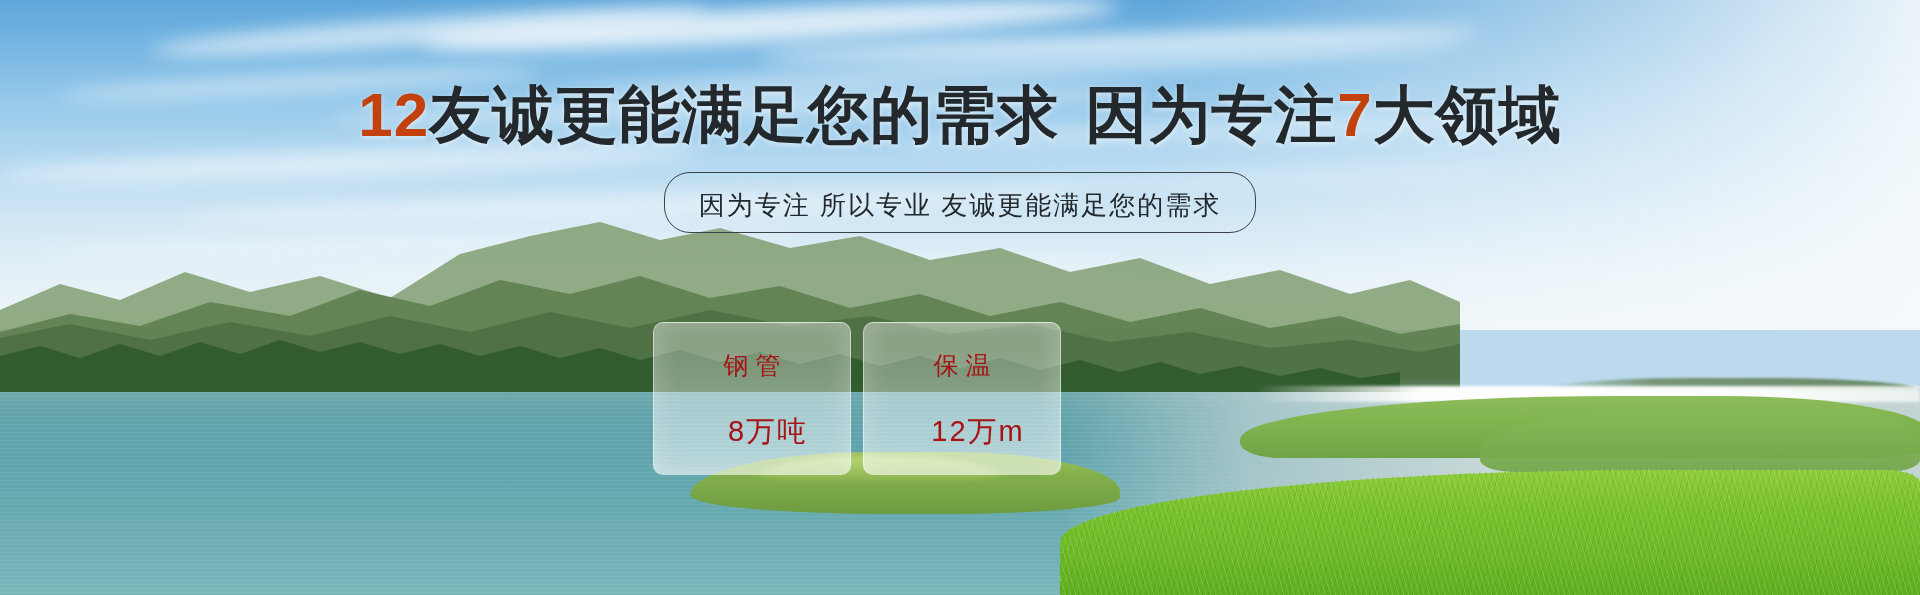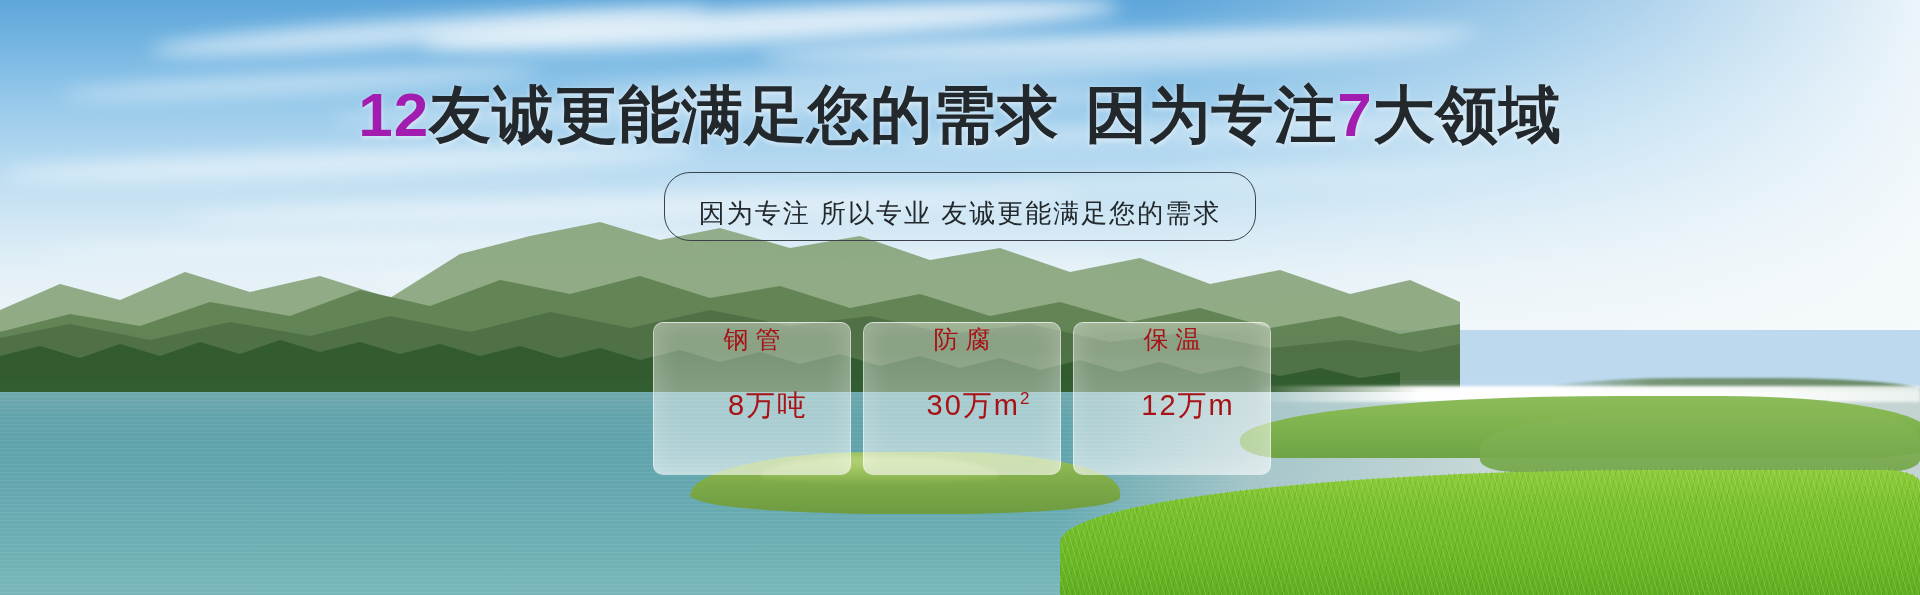--- a/index.html
+++ b/index.html
@@ -199,38 +199,38 @@
     text-align: center;
     font-size: 62px;
     font-weight: bold;
     letter-spacing: 1px;
     color: #22282c;
     white-space: nowrap;
     text-shadow: 0 2px 5px rgba(255,255,255,0.55);
     line-height: 1;
   }
   .headline .hl-red {
-    color: #a21caf;
+    color: #c2410c;
   }
   .headline .hl-gap {
     display: inline-block;
     width: 26px;
   }
 
   .subtitle-wrap {
     position: absolute;
     left: 0; top: 172px;
     width: 1920px;
     text-align: center;
   }
   .subtitle {
     display: inline-block;
     border: 1px solid #3c4348;
     border-radius: 26px;
-    padding: 23px 34px 9px 34px;
+    padding: 15px 34px 9px 34px;
     font-size: 26px;
     letter-spacing: 2px;
     color: #22282c;
     background: rgba(255,255,255,0.04);
     white-space: nowrap;
   }
 
   
   .stats {
     position: absolute;
@@ -246,20 +246,21 @@
     border-radius: 10px;
     border: 1px solid rgba(255,255,255,0.55);
     border-bottom: none;
     background: linear-gradient(to bottom, rgba(255,255,255,0.30) 0%, rgba(255,255,255,0.42) 50%, rgba(255,255,255,0.55) 100%);
     box-shadow: inset 0 0 28px rgba(255,255,255,0.28);
     display: flex;
     flex-direction: column;
     align-items: center;
   }
   .stat-label {
+    margin-top: 26px;
     font-size: 25px;
     letter-spacing: 7px;
     text-indent: 7px;
     color: #a81216;
     font-weight: normal;
   }
   .stat-value {
     margin-top: 30px;
     font-size: 29px;
     letter-spacing: 2px;
@@ -341,24 +342,20 @@
       <div class="subtitle">因为专注 所以专业 友诚更能满足您的需求</div>
     </div>
 
     <div class="stats">
 
       <div class="stat-card">
         <div class="stat-label">钢管</div>
         <div class="stat-value"><span>8万吨</span><sup></sup></div>
       </div>
 
-      <div class="stat-card">
-        <div class="stat-label">防腐</div>
-        <div class="stat-value"><span>30万m</span><sup>2</sup></div>
-      </div>
 
       <div class="stat-card">
         <div class="stat-label">保温</div>
         <div class="stat-value"><span>12万m</span><sup></sup></div>
       </div>
 
     </div>
 
   </div>
 </div>

